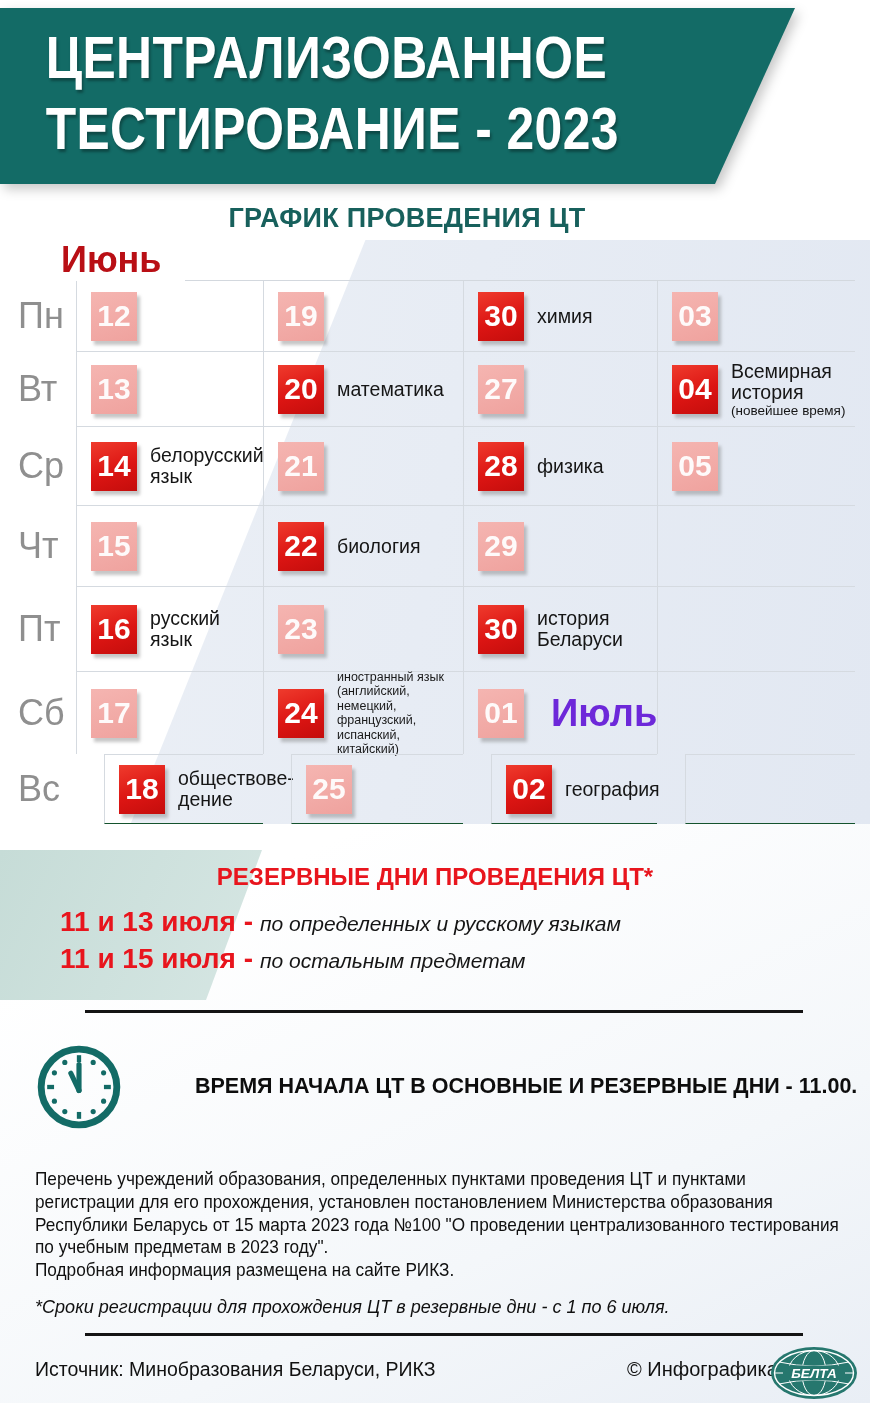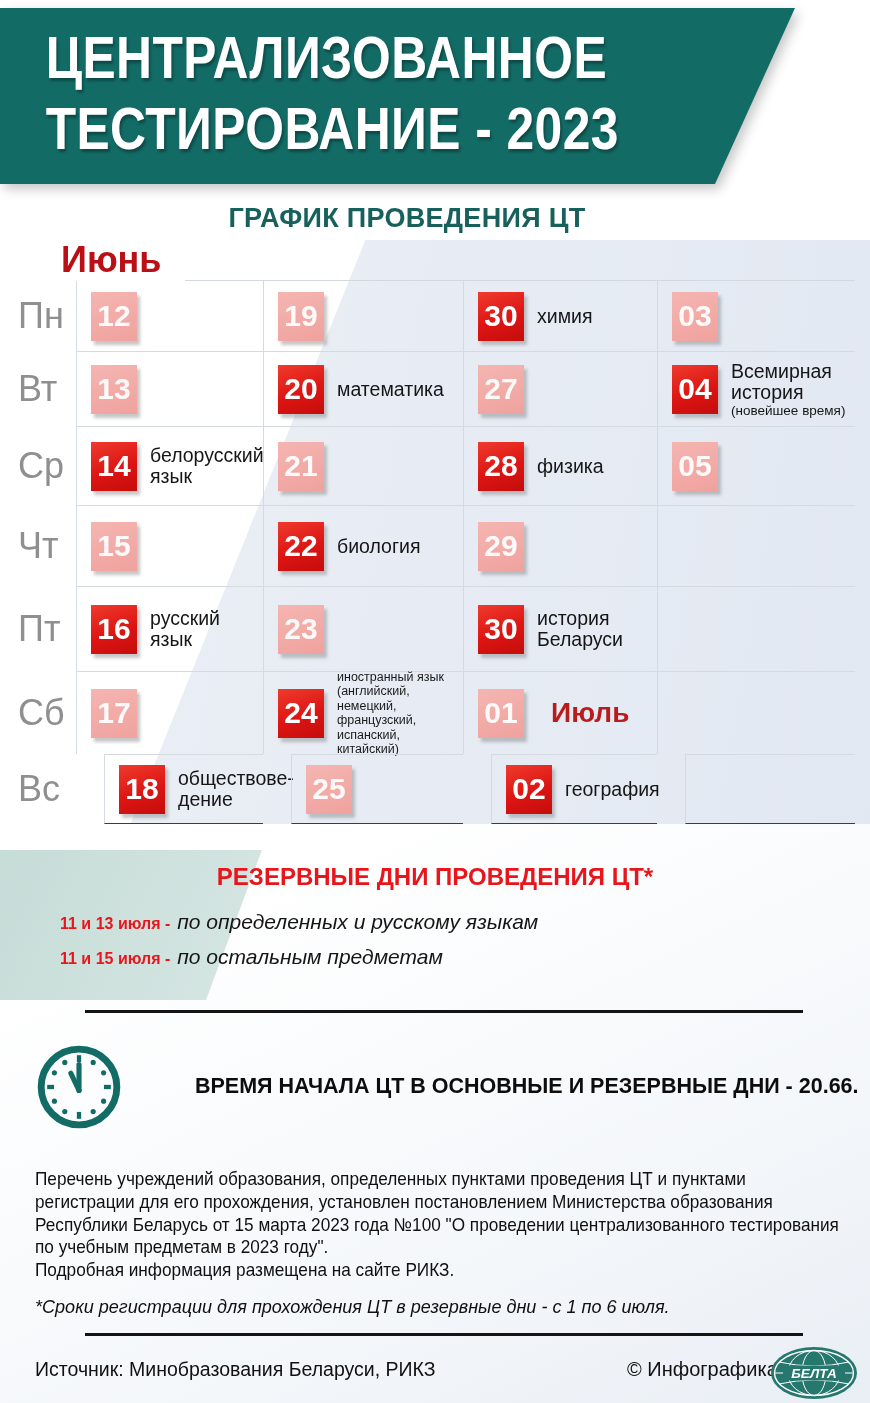--- a/index.html
+++ b/index.html
@@ -49,32 +49,32 @@
     width:46px;height:49px;flex:none;display:flex;align-items:center;justify-content:center;
     font-size:30px;font-weight:700;color:#ffffff;
     box-shadow:3px 4px 3px rgba(115,115,115,.4);
   }
   .sq.exam{background:linear-gradient(160deg,#ef3b2d 0%,#dc1513 55%,#c40d0c 100%);}
   .sq.off{background:linear-gradient(160deg,#f5b5b1 0%,#efa29e 100%);}
   .sq.off span{opacity:.95;}
   .subj{font-size:19.5px;line-height:21px;color:#161616;white-space:pre-line;}
   .subj-note{font-size:13.5px;line-height:15px;color:#161616;}
   .subj-small{font-size:12.5px;line-height:14.5px;color:#1a1a1a;white-space:pre-line;}
-  .july-label{font-size:28px;font-weight:700;color:#b91c1c;margin-left:14px;}
+  .july-label{font-size:38px;font-weight:700;color:#6d28d9;margin-left:14px;}
   
   .reserve{position:absolute;top:850px;left:0;width:870px;height:150px;}
   .reserve-band{
     position:absolute;inset:0;
     clip-path:polygon(0 0,262px 0,206px 100%,0 100%);
     background:linear-gradient(115deg,#c6dcd7 0%,#dfecea 55%,#f2f8f7 100%);
   }
   .reserve-title{position:relative;padding-top:13px;text-align:center;font-size:24px;font-weight:700;color:#e8151d;}
   .reserve-lines{position:relative;margin:14px 0 0 60px;}
   .res-line{line-height:33px;}
-  .res-dates{font-size:16px;font-weight:700;color:#e8151d;}
+  .res-dates{font-size:28px;font-weight:700;color:#e8151d;}
   .res-text{font-size:21px;font-style:italic;color:#151515;margin-left:7px;}
   .hr{position:absolute;left:85px;width:718px;height:3px;background:#141414;}
   .hr1{top:1010px;} .hr2{top:1333px;}
   
   .clock{position:absolute;top:1044px;left:36px;}
   .time-text{position:absolute;top:1074px;left:195px;font-size:21.5px;font-weight:700;color:#0d0d0d;white-space:nowrap;}
   
   .info-par{position:absolute;top:1168px;left:35px;transform:scaleX(0.93);transform-origin:0 0;}
   .info-line{font-size:18.5px;line-height:22.8px;color:#101010;white-space:nowrap;}
   .footnote{position:absolute;top:1296px;left:35px;font-size:19px;font-style:italic;color:#101010;white-space:nowrap;transform:scaleX(0.95);transform-origin:0 0;}
@@ -280,21 +280,21 @@
     <circle cx="78.6" cy="66.5" r="3" fill="#136b66"></circle>
     <circle cx="66.5" cy="78.6" r="3" fill="#136b66"></circle>
     <circle cx="33.5" cy="78.6" r="3" fill="#136b66"></circle>
     <circle cx="21.4" cy="66.5" r="3" fill="#136b66"></circle>
     <circle cx="21.4" cy="33.5" r="3" fill="#136b66"></circle>
     <circle cx="33.5" cy="21.4" r="3" fill="#136b66"></circle>
     <line x1="50" y1="54" x2="50" y2="24" stroke="#136b66" stroke-width="6" stroke-linecap="round"></line>
     <line x1="50" y1="54" x2="40.5" y2="34" stroke="#136b66" stroke-width="6" stroke-linecap="round"></line>
   </svg>
 </div>
-<div class="time-text">ВРЕМЯ НАЧАЛА ЦТ В ОСНОВНЫЕ И РЕЗЕРВНЫЕ ДНИ - 20.66.</div>
+<div class="time-text">ВРЕМЯ НАЧАЛА ЦТ В ОСНОВНЫЕ И РЕЗЕРВНЫЕ ДНИ - 11.00.</div>
 
 <div class="info-par">
     <div class="info-line">Перечень учреждений образования, определенных пунктами проведения ЦТ и пунктами</div>
     <div class="info-line">регистрации для его прохождения, установлен постановлением Министерства образования</div>
     <div class="info-line">Республики Беларусь от 15 марта 2023 года №100 "О проведении централизованного тестирования</div>
     <div class="info-line">по учебным предметам в 2023 году".</div>
     <div class="info-line">Подробная информация размещена на сайте РИКЗ.</div>
   </div>
 <div class="footnote">*Сроки регистрации для прохождения ЦТ в резервные дни - с 1 по 6 июля.</div>
 

